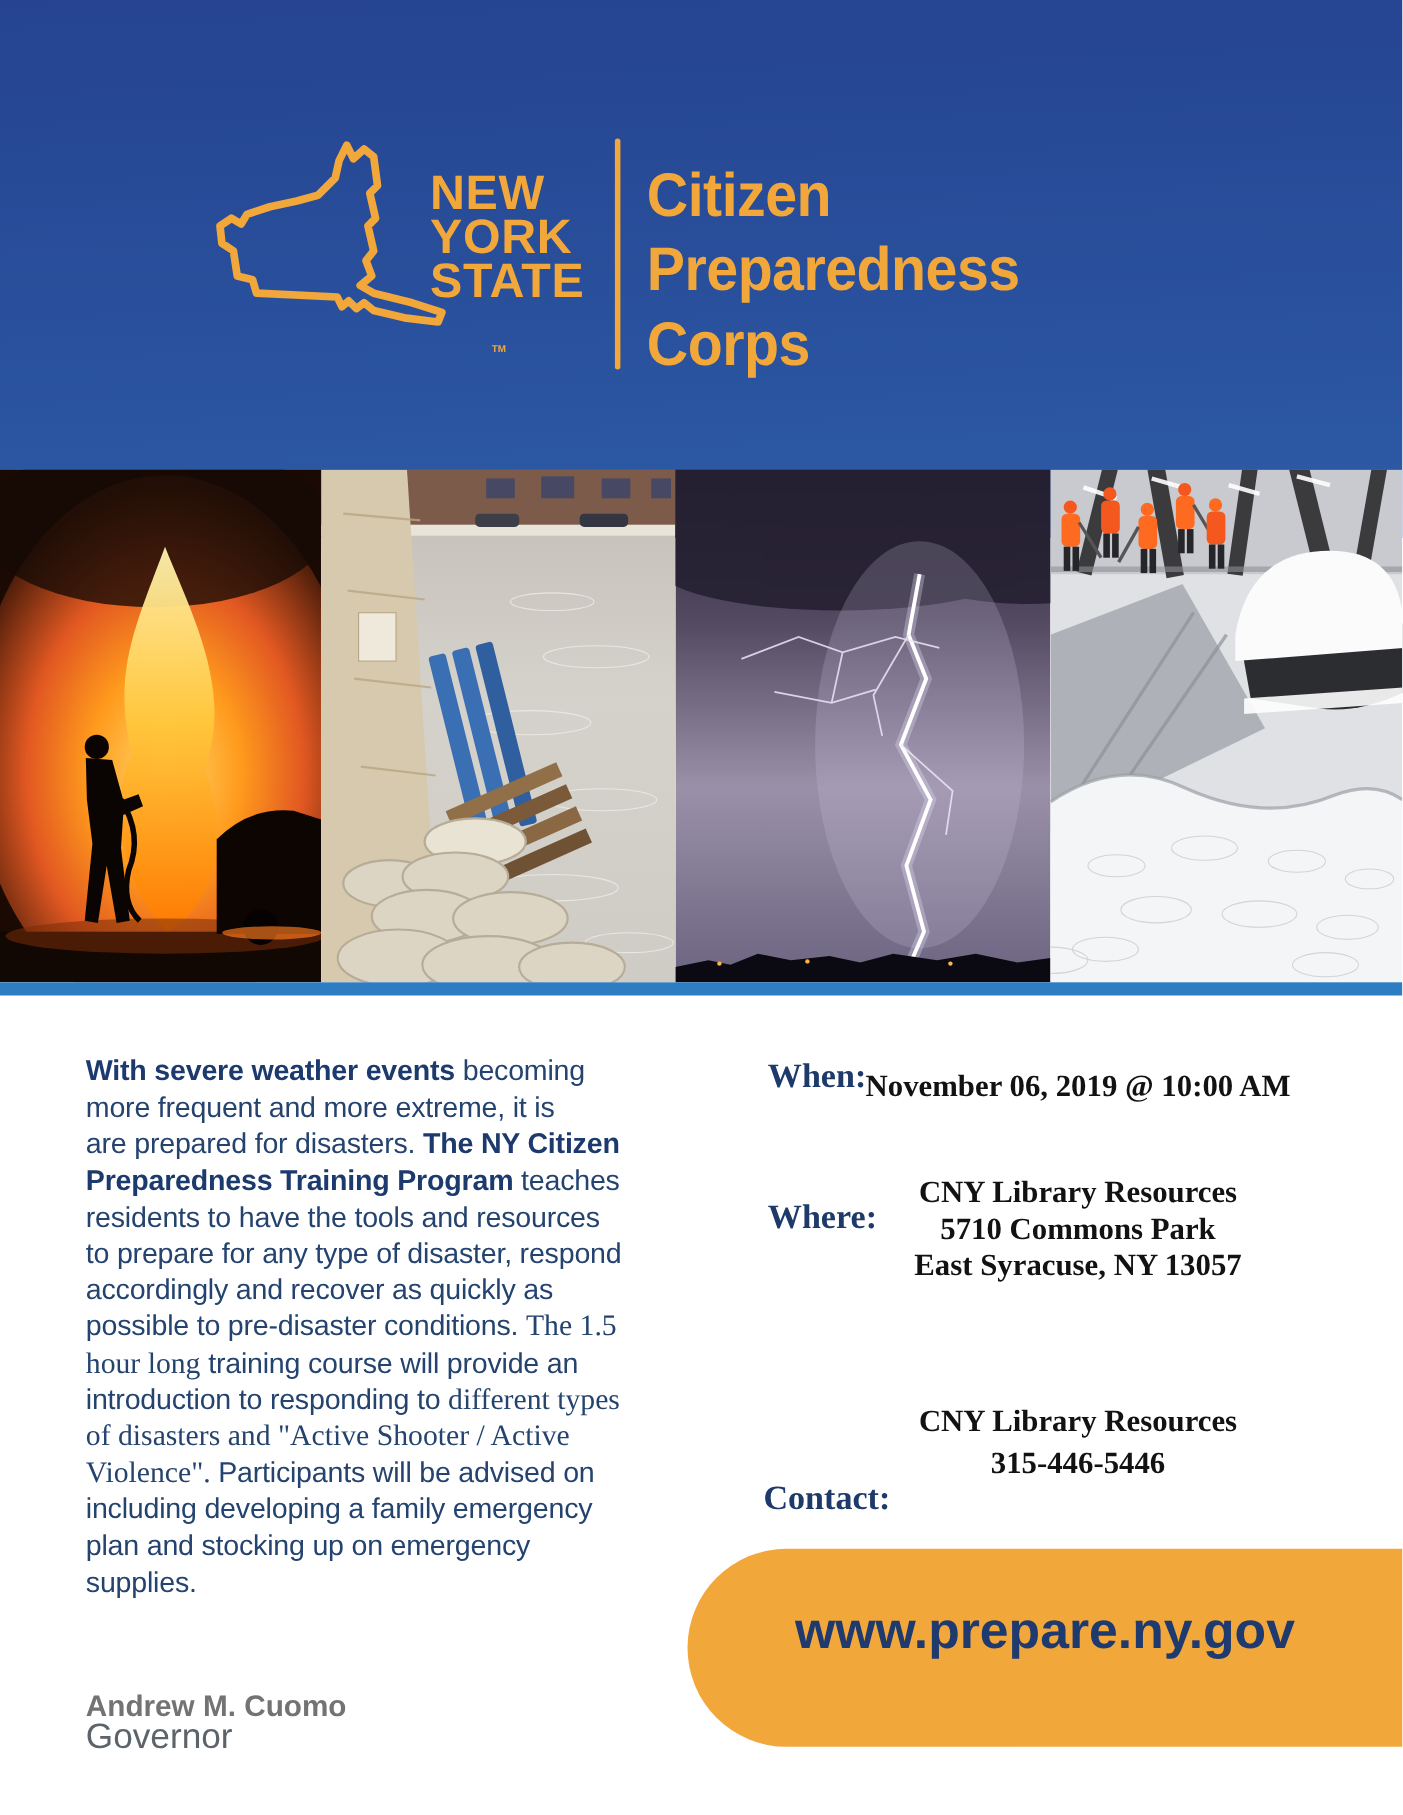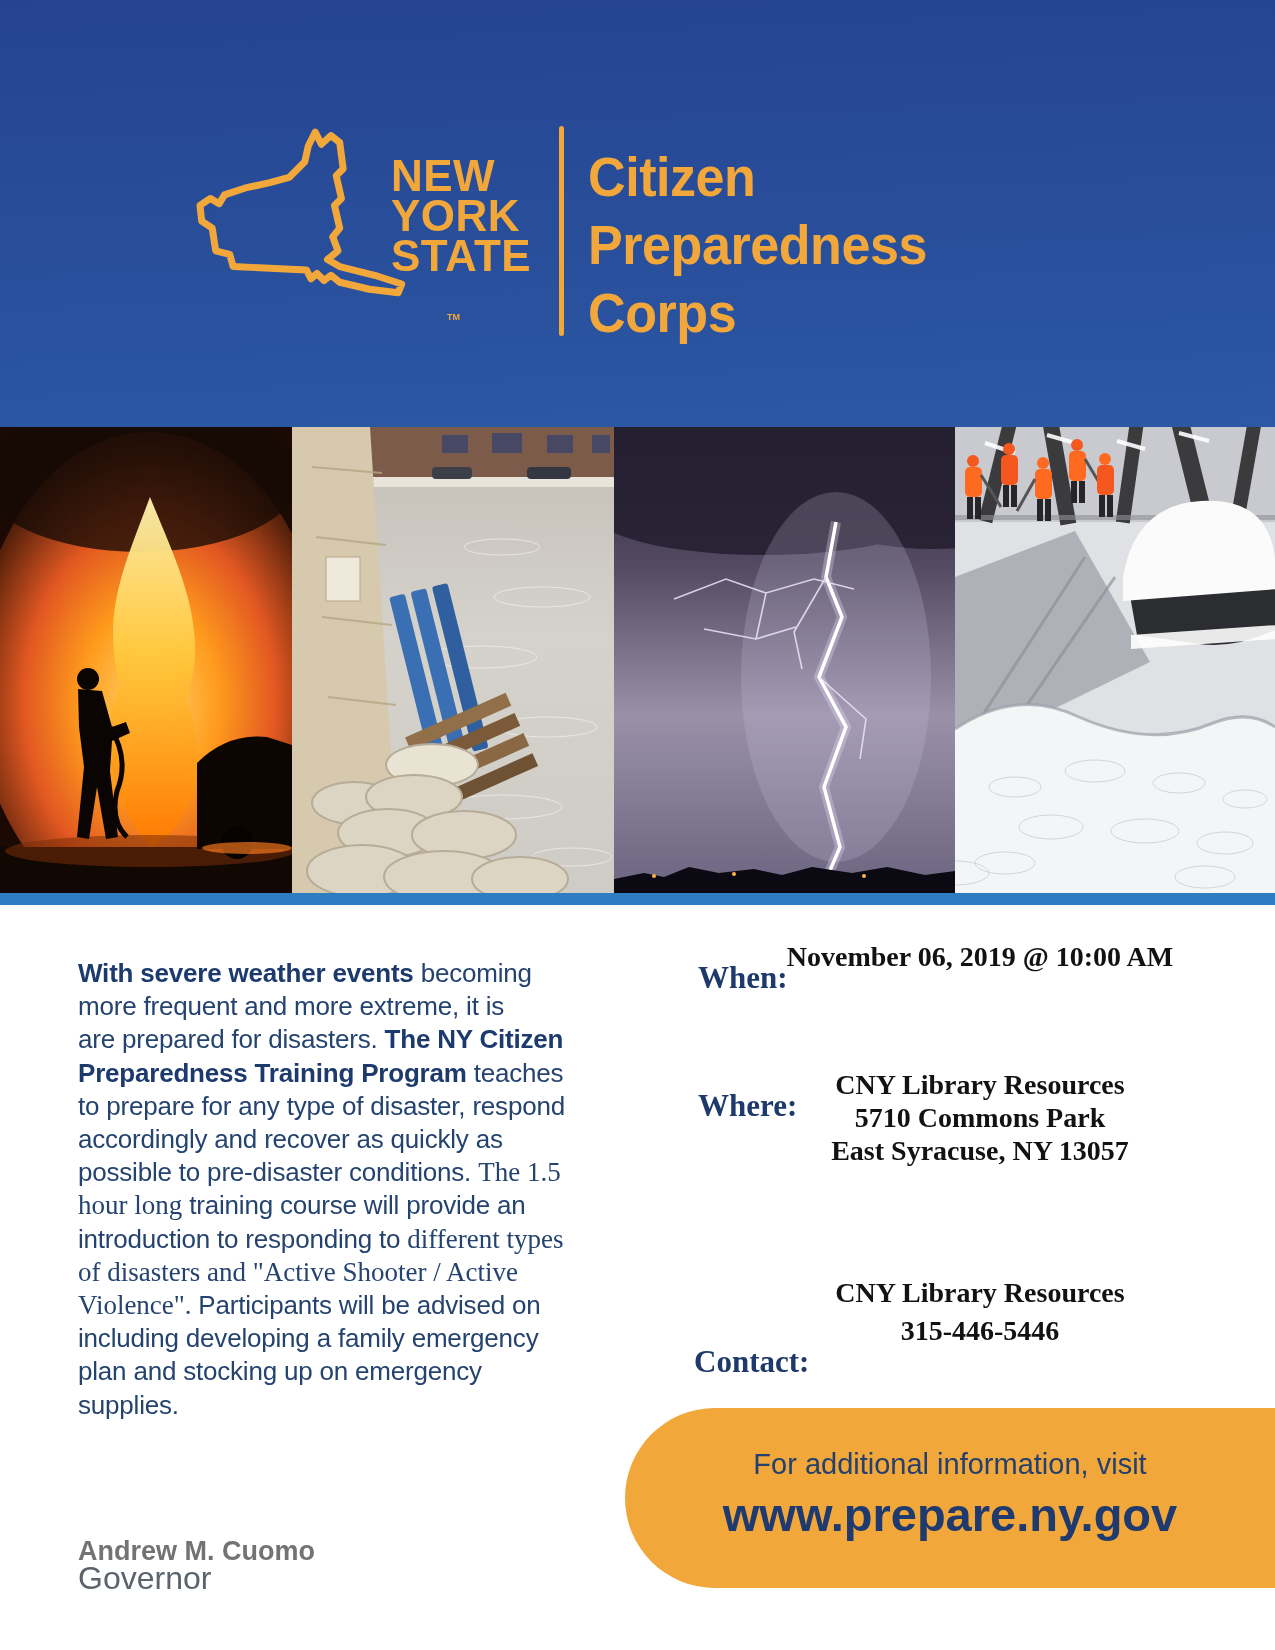--- a/index.html
+++ b/index.html
@@ -31,21 +31,21 @@
   .sig-title{position:absolute;left:78px;top:1560px;font-size:32px;color:#5C636B;}
   
   .lbl{position:absolute;font-family:"Liberation Serif",serif;font-weight:bold;
        color:#1E3A6B;font-size:31px;white-space:nowrap;margin-left:32px;}
   .lbl-when{left:666px;top:960px;}
   .lbl-where{left:666px;top:1088px;}
   .lbl-contact{left:662px;top:1344px;text-align:right;}
   .val{position:absolute;left:765px;width:430px;text-align:center;
        font-family:"Liberation Serif",serif;font-weight:bold;color:#121212;
        font-size:28px;line-height:33px;}
-  .val-when{top:940px;}
+  .val-when{top:971px;}
   .val-where{top:1068px;}
   .val-contact{top:1274px;line-height:38px;}
   
   .cta{position:absolute;left:625px;top:1408px;width:770px;height:180px;
        background:#F2A73B;border-radius:92px;}
   .cta-inner{position:absolute;left:0;top:40px;width:650px;text-align:center;color:#24406E;}
   .cta-line1{font-size:29px;}
   .cta-link{display:inline-block;margin-top:6px;font-size:47px;font-weight:bold;color:#1F3A6E;
        text-decoration-thickness:2.5px;text-underline-offset:8px;}
 </style>
@@ -281,20 +281,21 @@
 
   <div class="accent-bar"></div>
 
   <main>
 
     <section class="para">
         <div class="para-line"><span class="b">With severe weather events</span><span> becoming</span></div>
         <div class="para-line"><span>more frequent and more extreme, it is</span></div>
         <div class="para-line"><span>are prepared for disasters. </span><span class="b">The NY Citizen</span></div>
         <div class="para-line"><span class="b">Preparedness Training Program</span><span> teaches</span></div>
+        <div class="para-line"><span>residents to have the tools and resources</span></div>
         <div class="para-line"><span>to prepare for any type of disaster, respond</span></div>
         <div class="para-line"><span>accordingly and recover as quickly as</span></div>
         <div class="para-line"><span>possible to pre-disaster conditions. </span><span class="serif">The 1.5</span></div>
         <div class="para-line"><span class="serif">hour long</span><span> training course will provide an</span></div>
         <div class="para-line"><span>introduction to responding to </span><span class="serif">different types</span></div>
         <div class="para-line"><span class="serif">of disasters and "Active Shooter / Active</span></div>
         <div class="para-line"><span class="serif">Violence".  </span><span>Participants will be advised on</span></div>
         <div class="para-line"><span>including developing a family emergency</span></div>
         <div class="para-line"><span>plan and stocking up on emergency</span></div>
         <div class="para-line"><span>supplies.</span></div>
@@ -314,19 +315,18 @@
     </div>
 
     <div class="lbl lbl-contact">Contact:</div>
     <div class="val val-contact">
       <div>CNY Library Resources</div>
       <div>315-446-5446</div>
     </div>
 
     <div class="cta">
       <div class="cta-inner">
-        <div class="cta-line1">For additional information, visit</div>
         <div class="cta-link">www.prepare.ny.gov</div>
       </div>
     </div>
 
   </main>
 </div>
 
 </body></html>

